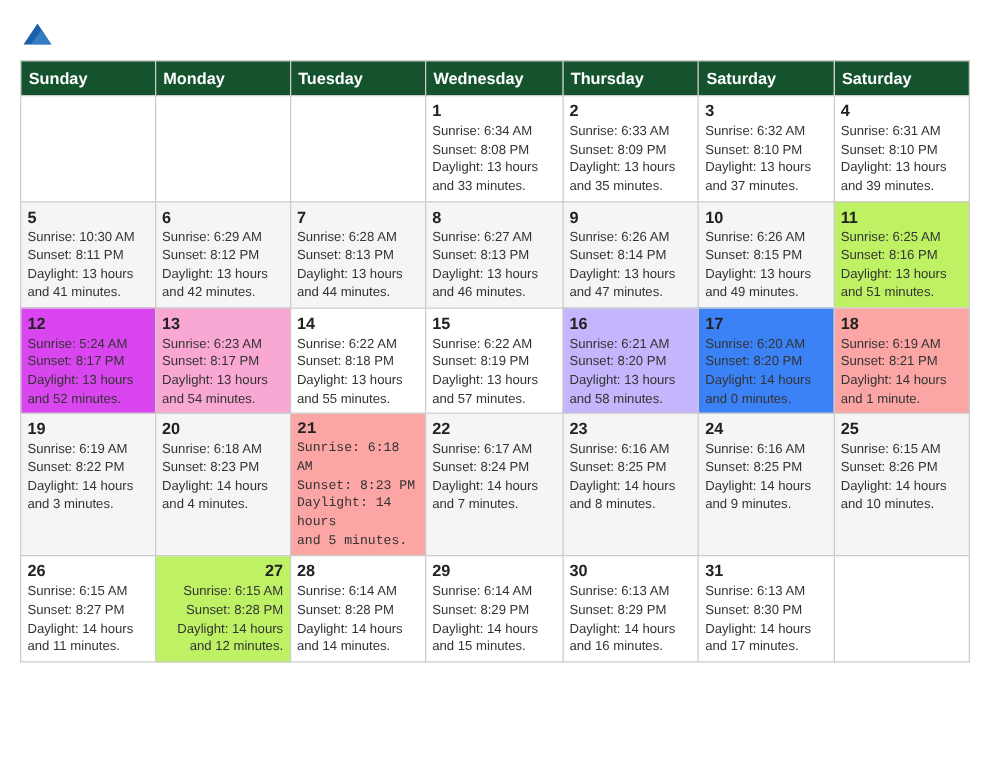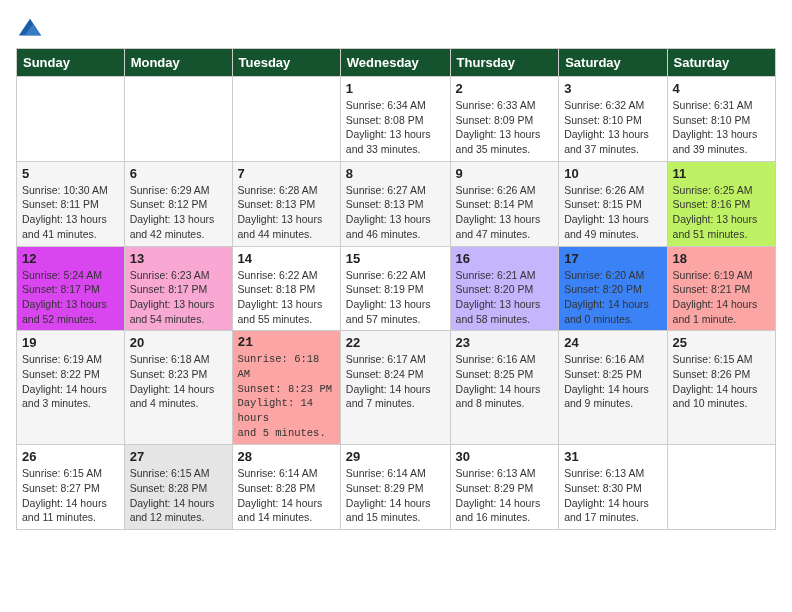--- a/index.html
+++ b/index.html
@@ -304,21 +304,21 @@
         </td>
       </tr>
       <tr>
         <td style="background: rgb(255, 255, 255);">
           <span class="day-num">26</span>
           <div class="day-info" style="white-space: pre-line;">Sunrise: 6:15 AM
 Sunset: 8:27 PM
 Daylight: 14 hours
 and 11 minutes.</div>
         </td>
-        <td style="background: #e5e5e5;">
+        <td style="background: #bef264; text-align: right;">
           <span class="day-num">27</span>
           <div class="day-info" style="white-space: pre-line;">Sunrise: 6:15 AM
 Sunset: 8:28 PM
 Daylight: 14 hours
 and 12 minutes.</div>
         </td>
         <td style="background: rgb(255, 255, 255);">
           <span class="day-num">28</span>
           <div class="day-info" style="white-space: pre-line;">Sunrise: 6:14 AM
 Sunset: 8:28 PM

